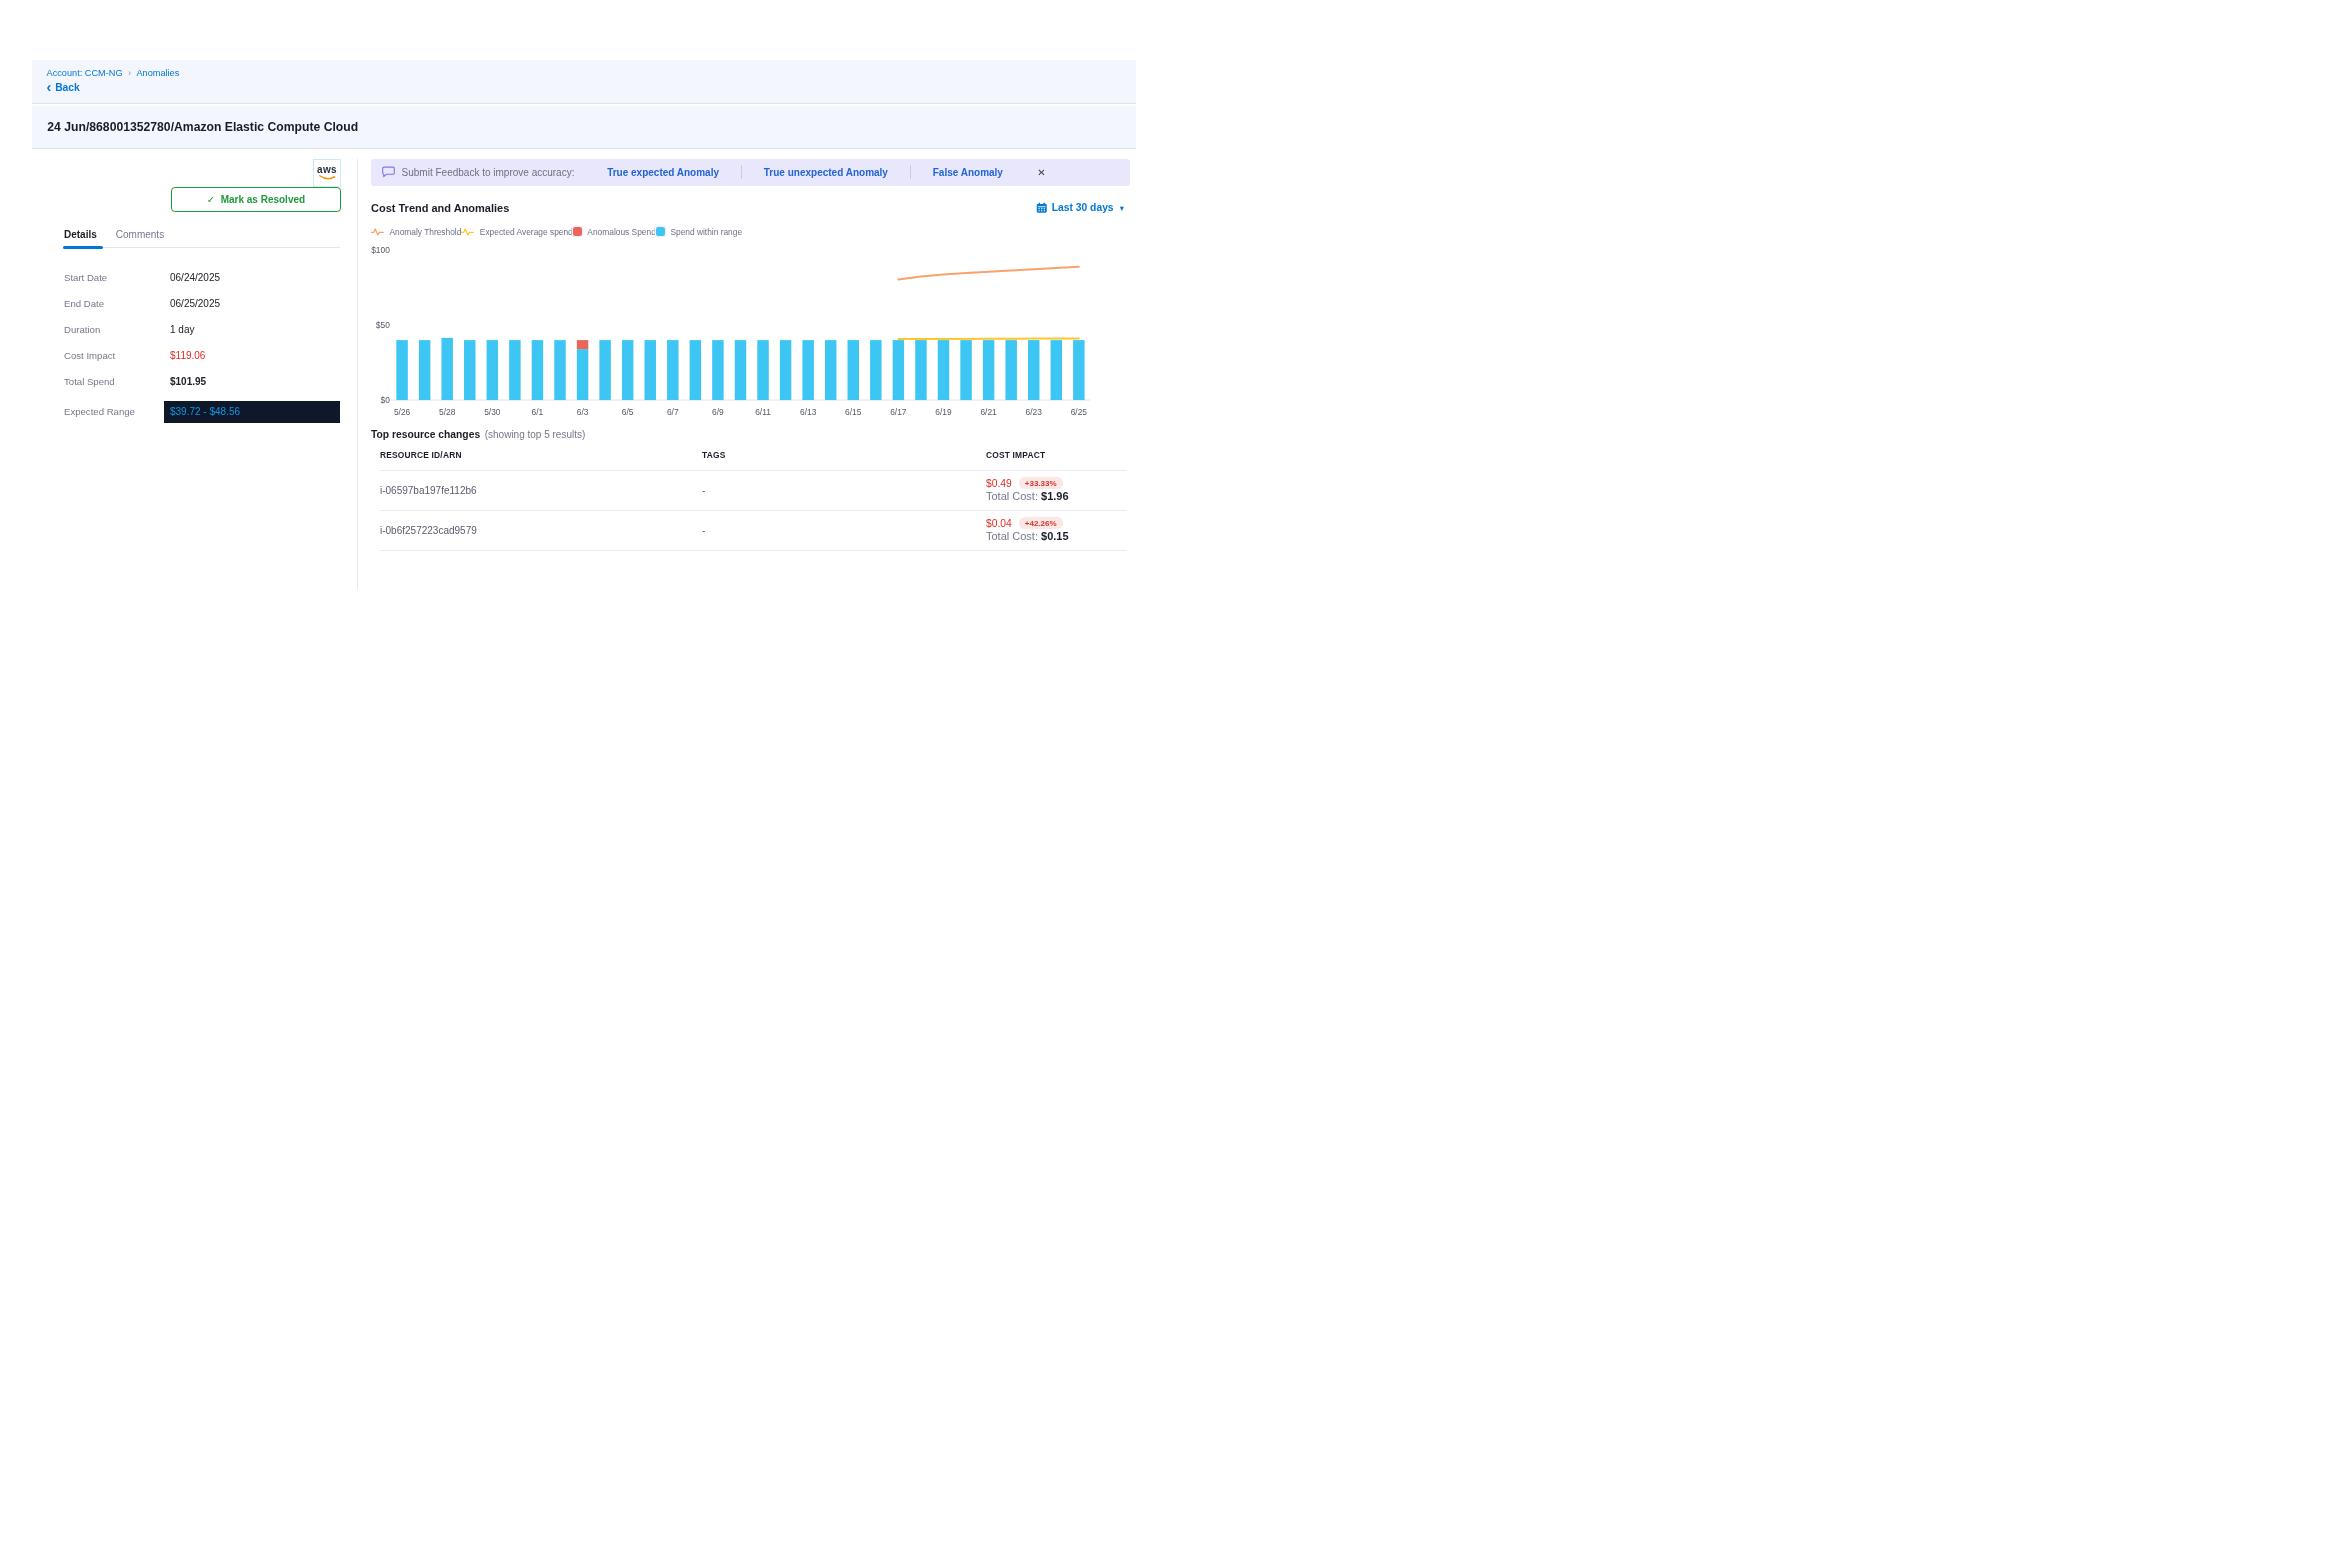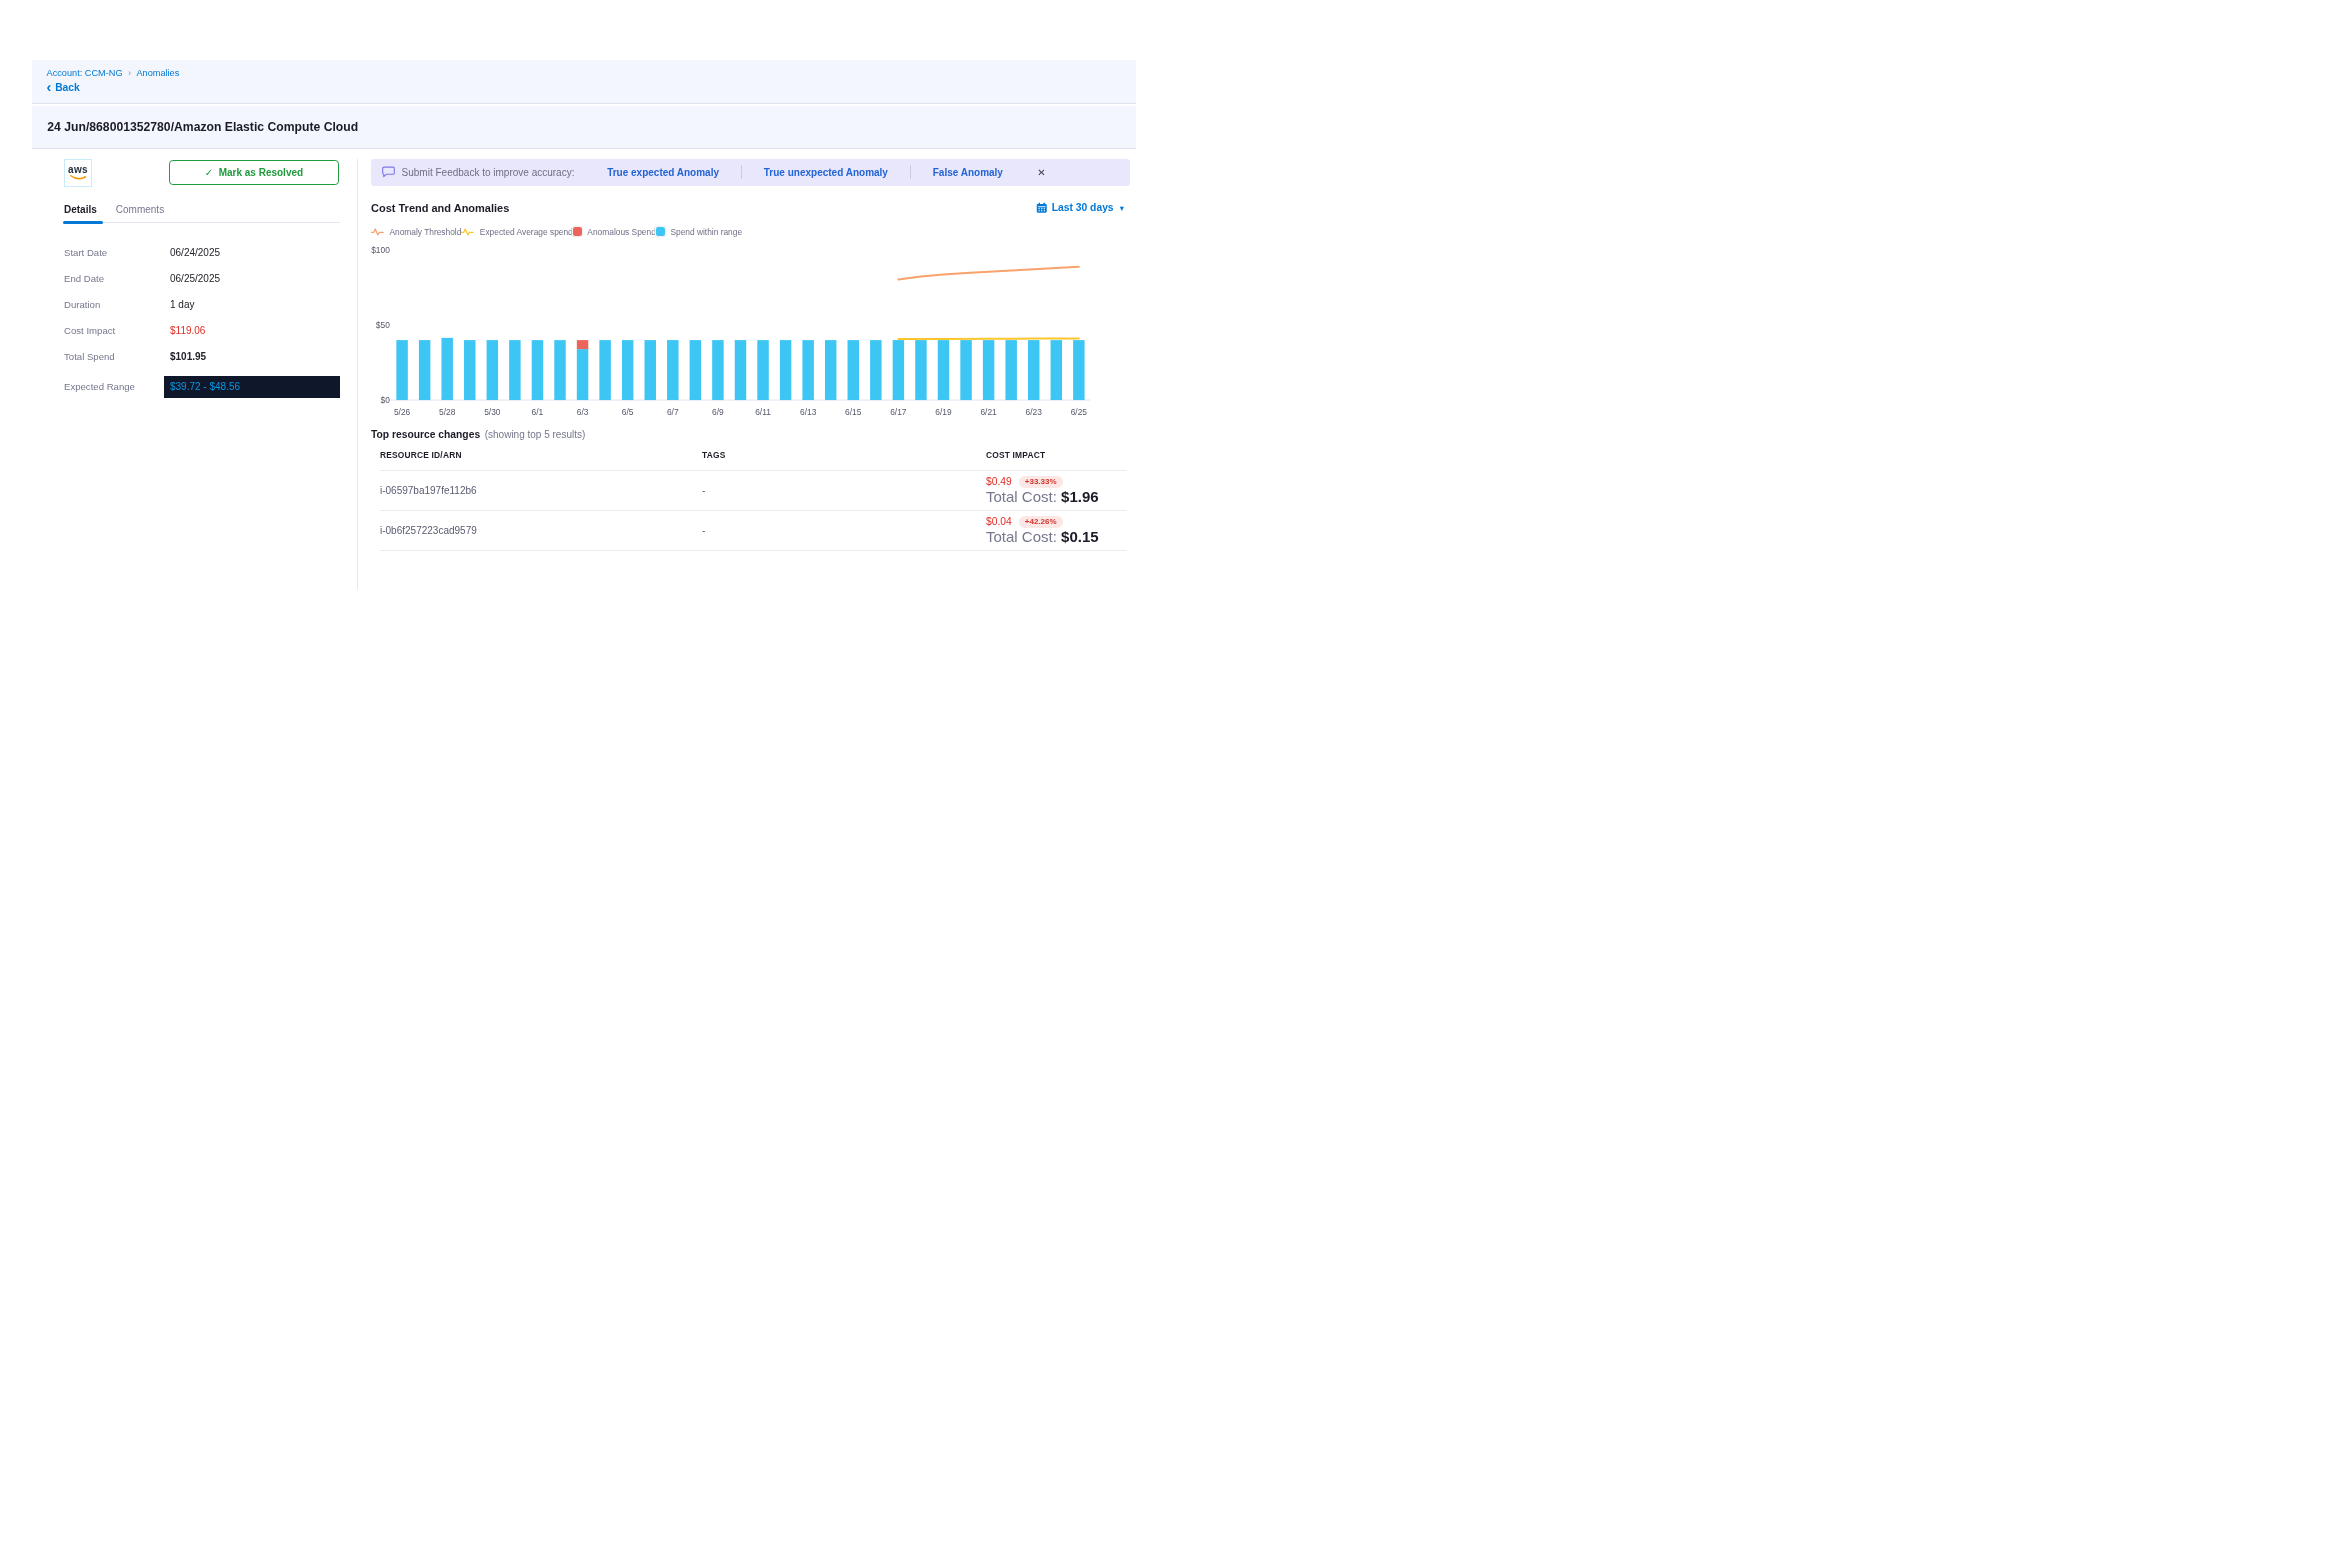--- a/index.html
+++ b/index.html
@@ -18,21 +18,21 @@
   .back-chev { font-size:14.5px; font-weight:bold; line-height:10.7px; margin-top:-1.5px; }
   .back-label { font-size:10.3px; font-weight:bold; }
   .page-title { font-size:12.2px; font-weight:bold; color:#1c1c28; }
 
   
   .content { position:absolute; top:148px; left:0; width:1171px; height:632px; }
   .v-divider { position:absolute; left:357px; top:10.7px; height:430px; width:0.8px; background:#e6e7ef; }
 
   
   .left-panel { position:absolute; left:64px; top:10.7px; width:277px; }
-  .panel-top { display:flex; align-items:center; }
+  .panel-top { display:flex; align-items:flex-end;flex-direction:column; }
   .aws-box { width:28px; height:28px; border:0.8px solid #c9ecfa; background:#ffffff; display:flex; flex-direction:column; align-items:center; justify-content:center; }
   .aws-word { font-size:10px; font-weight:bold; color:#252f3e; letter-spacing:0.4px; line-height:9.2px; }
   .resolve-btn { margin-left:77px; width:170px; height:25px; border:0.8px solid #1f9a3d; border-radius:3.8px; background:#ffffff; color:#1f9a3d; font-weight:bold; font-size:10px; display:flex; align-items:center; justify-content:center; gap:5.4px; cursor:pointer; font-family:inherit; }
   .resolve-check { font-size:10px; font-weight:bold; }
 
   .field-rows { margin-top:18.4px; }
   .field-row { display:flex; align-items:center; margin-bottom:14.5px; }
   .field-label { width:106px; color:#75778d; font-size:9.6px; }
   .field-value { font-size:10px; color:#22222a; }
   .severity-wrap { display:flex; align-items:center; gap:4.6px; }
@@ -86,21 +86,21 @@
   .res-table { margin-top:10px; margin-left:9px; width:747px; }
   .res-header { display:flex; padding-bottom:9.2px; border-bottom:0.8px solid #eaebf1; }
   .res-col1 { width:322px; } .res-col2 { width:284px; } .res-col3 { width:141px; }
   .res-h { font-size:8.4px; font-weight:bold; color:#1c1c28; letter-spacing:0.2px; }
   .res-row { display:flex; align-items:center; min-height:40px; border-bottom:0.8px solid #eaebf1; cursor:pointer; }
   .res-id { font-size:10px; color:#585b70; }
   .res-tags { font-size:10px; color:#585b70; }
   .impact-line1 { display:flex; align-items:center; gap:6.9px; }
   .impact-amt { color:#e02a20; font-size:10.3px; }
   .impact-badge { background:#fbe7e6; color:#d6342c; font-weight:bold; font-size:8px; border-radius:6.9px; padding:1.5px 6.1px; }
-  .impact-line2 { margin-top:2.3px; font-size:15px; color:#75778d; }
+  .impact-line2 { margin-top:2.3px; font-size:11px; color:#75778d; }
   .impact-total { color:#1c1c28; font-weight:bold; }
 </style>
 </head>
 <body>
 
 <div class="page">
 
   <div class="header-band band-breadcrumb">
     <div class="breadcrumb">
       <span class="crumb">Account: CCM-NG</span>

